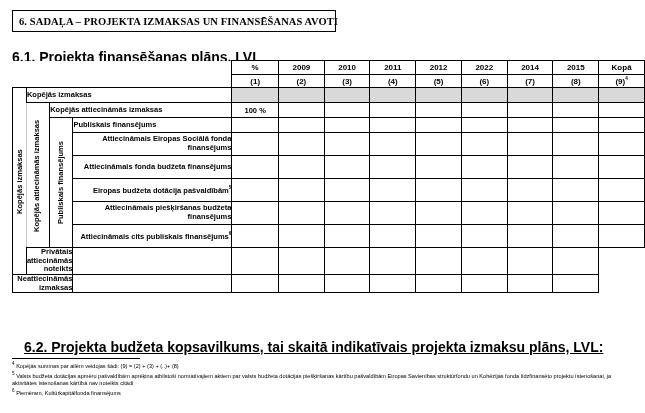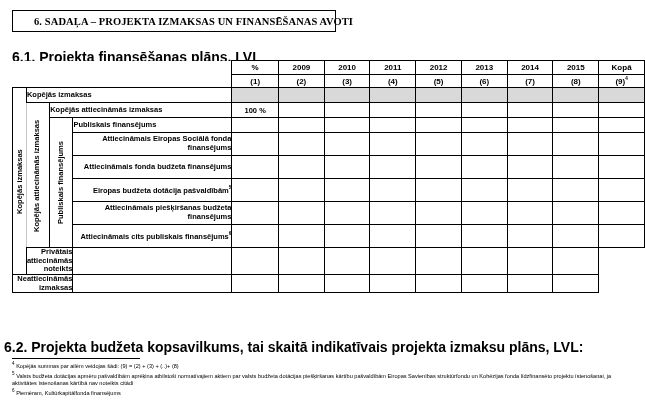--- a/index.html
+++ b/index.html
@@ -33,30 +33,29 @@
     align-items: center;
     padding-left: 6px;
     box-sizing: border-box;
     font-size: 10.5px;
     font-weight: bold;
     letter-spacing: 0.1px;
     white-space: nowrap;
   }
   .section-head .smallcaps {
     font-variant: small-caps;
-    margin-left: 15px;
   }
   .subheading {
     position: absolute;
     font-weight: bold;
     font-family: "Liberation Sans", sans-serif;
     font-size: 14px;
   }
   #sub61 { left: 12px; top: 49px; }
-  #sub62 { left: 4px; top: 339px; }
+  #sub62 { left: 24px; top: 339px; text-decoration: underline; }
 
   table.budget {
     position: absolute;
     left: 12px;
     top: 60px;
     border-collapse: collapse;
     table-layout: fixed;
     font-family: "Liberation Sans", sans-serif;
     font-size: 7.5px;
   }
@@ -161,21 +160,21 @@
     </colgroup>
     <tbody>
 
       <tr>
         <td class="blank-corner" colspan="4"></td>
         <td class="hdr">%</td>
         <td class="hdr">2009</td>
         <td class="hdr">2010</td>
         <td class="hdr">2011</td>
         <td class="hdr">2012</td>
-        <td class="hdr">2013</td>
+        <td class="hdr">2022</td>
         <td class="hdr">2014</td>
         <td class="hdr">2015</td>
         <td class="hdr">Kopā</td>
       </tr>
 
       <tr>
         <td class="blank-corner" colspan="4"></td>
         <td class="hdr2">(1)</td>
         <td class="hdr2">(2)</td>
         <td class="hdr2">(3)</td>

